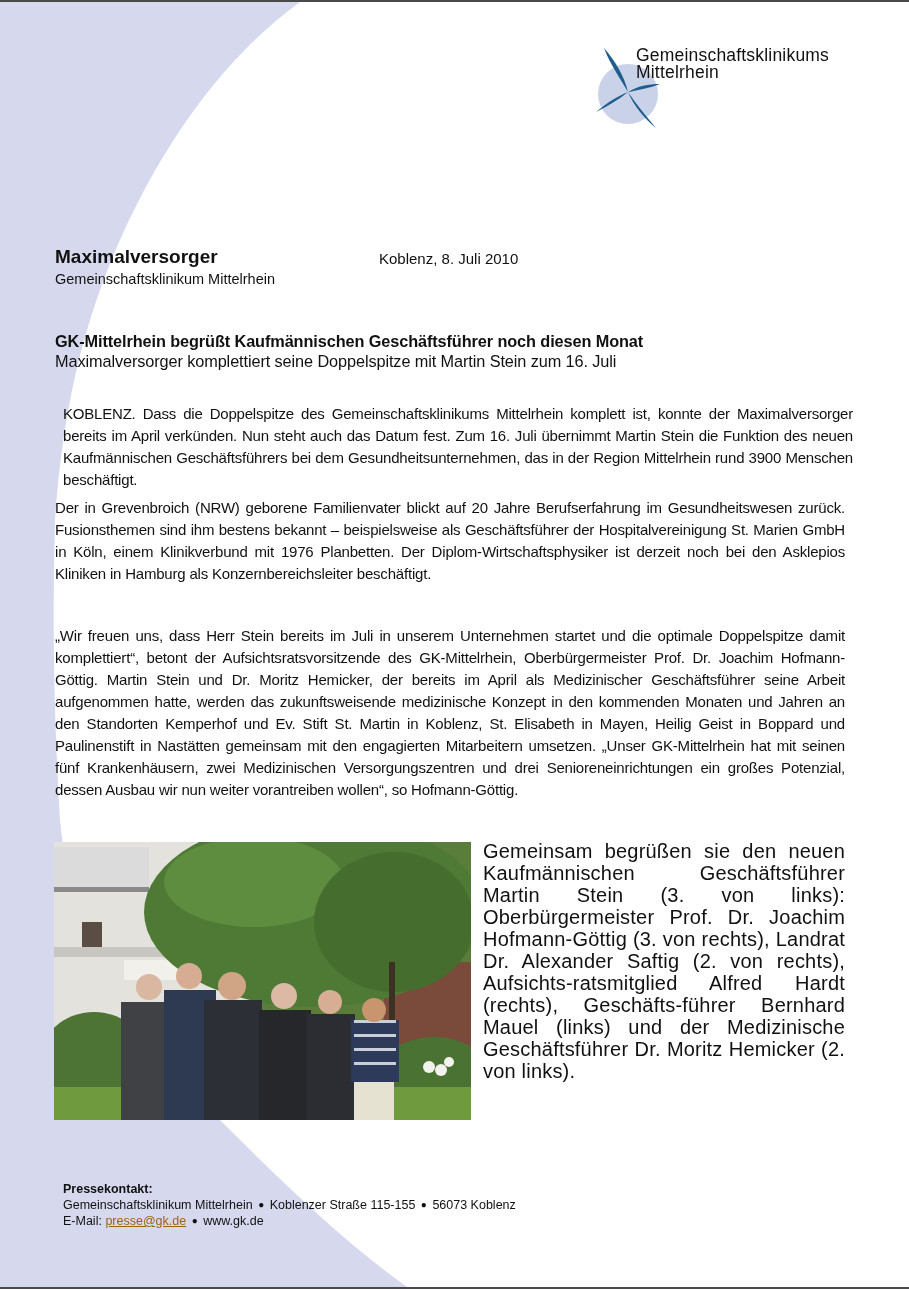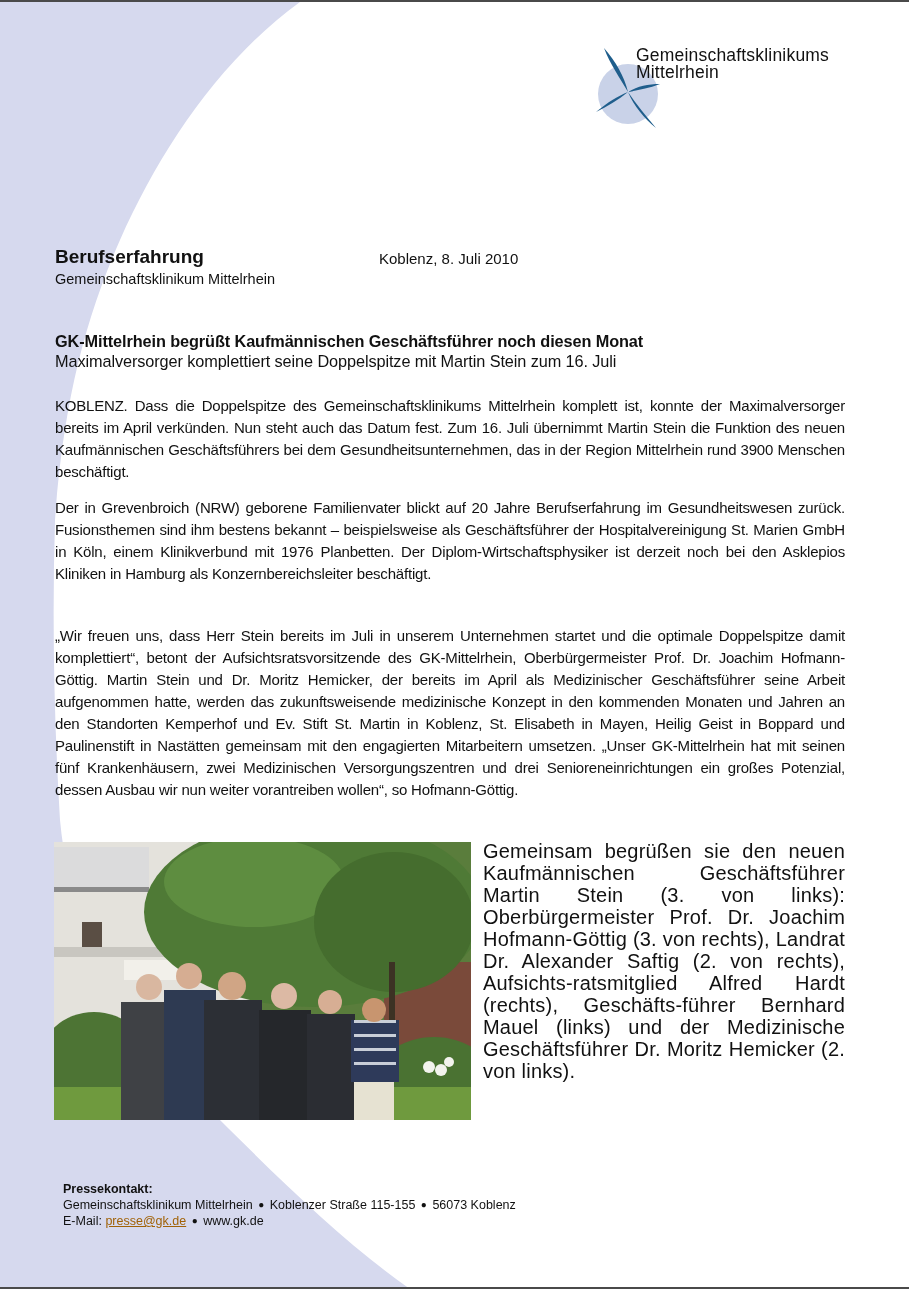--- a/index.html
+++ b/index.html
@@ -57,28 +57,28 @@
       <path d="M34,48 C24,56 14,62 2,68 C14,58 24,52 34,48 Z" fill="#1f5e8c"></path>
       <path d="M34,48 C40,62 50,74 62,84 C52,72 42,60 34,48 Z" fill="#1f5e8c"></path>
       <path d="M34,48 C44,42 54,40 66,40 C56,44 44,46 34,48 Z" fill="#1f5e8c"></path>
     </svg>
     <div class="logo-text">
       <div>Gemeinschaftsklinikums</div>
       <div>Mittelrhein</div>
     </div>
   </div>
 
-  <div class="head-title">Berufserfahrung</div>
+  <div class="head-title">Maximalversorger</div>
   <div class="head-sub">Gemeinschaftsklinikum Mittelrhein</div>
   <div class="head-date">Koblenz, 8. Juli 2010</div>
 
   <div class="headline">GK-Mittelrhein begrüßt Kaufmännischen Geschäftsführer noch diesen Monat</div>
   <div class="subheadline">Maximalversorger komplettiert seine Doppelspitze mit Martin Stein zum 16. Juli</div>
 
-  <p class="para p1" style="margin:0">KOBLENZ. Dass die Doppelspitze des Gemeinschaftsklinikums Mittelrhein komplett ist, konnte der Maximalversorger bereits im April verkünden. Nun steht auch das Datum fest. Zum 16. Juli übernimmt Martin Stein die Funktion des neuen Kaufmännischen Geschäftsführers bei dem Gesundheitsunternehmen, das in der Region Mittelrhein rund 3900 Menschen beschäftigt.</p>
+  <p class="para p1" style="margin:8px">KOBLENZ. Dass die Doppelspitze des Gemeinschaftsklinikums Mittelrhein komplett ist, konnte der Maximalversorger bereits im April verkünden. Nun steht auch das Datum fest. Zum 16. Juli übernimmt Martin Stein die Funktion des neuen Kaufmännischen Geschäftsführers bei dem Gesundheitsunternehmen, das in der Region Mittelrhein rund 3900 Menschen beschäftigt.</p>
   <p class="para p2" style="margin:0">Der in Grevenbroich (NRW) geborene Familienvater blickt auf 20 Jahre Berufserfahrung im Gesundheitswesen zurück. Fusionsthemen sind ihm bestens bekannt – beispielsweise als Geschäftsführer der Hospitalvereinigung St. Marien GmbH in Köln, einem Klinikverbund mit 1976 Planbetten. Der Diplom-Wirtschaftsphysiker ist derzeit noch bei den Asklepios Kliniken in Hamburg als Konzernbereichsleiter beschäftigt.</p>
   <p class="para p3" style="margin:0">„Wir freuen uns, dass Herr Stein bereits im Juli in unserem Unternehmen startet und die optimale Doppelspitze damit komplettiert“, betont der Aufsichtsratsvorsitzende des GK-Mittelrhein, Oberbürgermeister Prof. Dr. Joachim Hofmann-Göttig. Martin Stein und Dr. Moritz Hemicker, der bereits im April als Medizinischer Geschäftsführer seine Arbeit aufgenommen hatte, werden das zukunftsweisende medizinische Konzept in den kommenden Monaten und Jahren an den Standorten Kemperhof und Ev. Stift St. Martin in Koblenz, St. Elisabeth in Mayen, Heilig Geist in Boppard und Paulinenstift in Nastätten gemeinsam mit den engagierten Mitarbeitern umsetzen. „Unser GK-Mittelrhein hat mit seinen fünf Krankenhäusern, zwei Medizinischen Versorgungszentren und drei Senioreneinrichtungen ein großes Potenzial, dessen Ausbau wir nun weiter vorantreiben wollen“, so Hofmann-Göttig.</p>
 
   <div class="photo" title="Gruppenfoto: sechs Männer vor einem Gebäude im Garten">
     <svg width="417" height="278" viewBox="0 0 417 278">
       <rect x="0" y="0" width="417" height="278" fill="#5a7d3c"></rect>
 
       <rect x="0" y="0" width="200" height="190" fill="#e4e2dc"></rect>
       <rect x="0" y="45" width="95" height="5" fill="#8a8a8a"></rect>
       <rect x="0" y="5" width="95" height="40" fill="#d8dadc" opacity="0.8"></rect>

